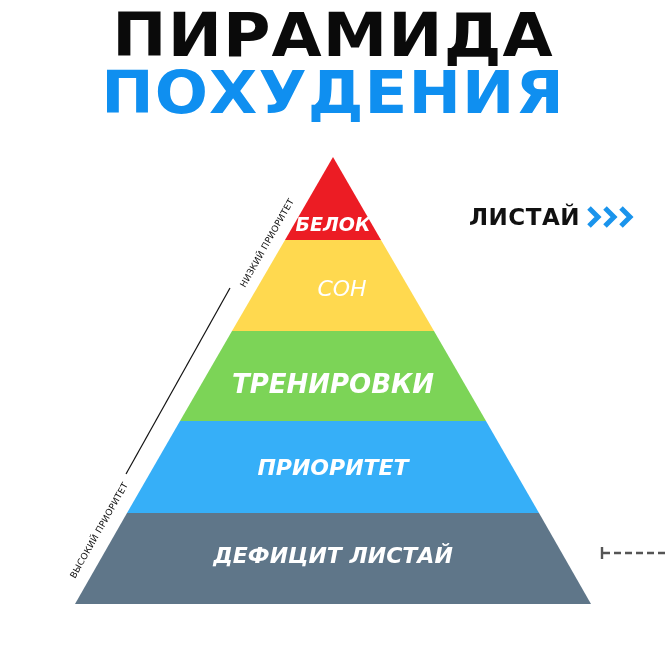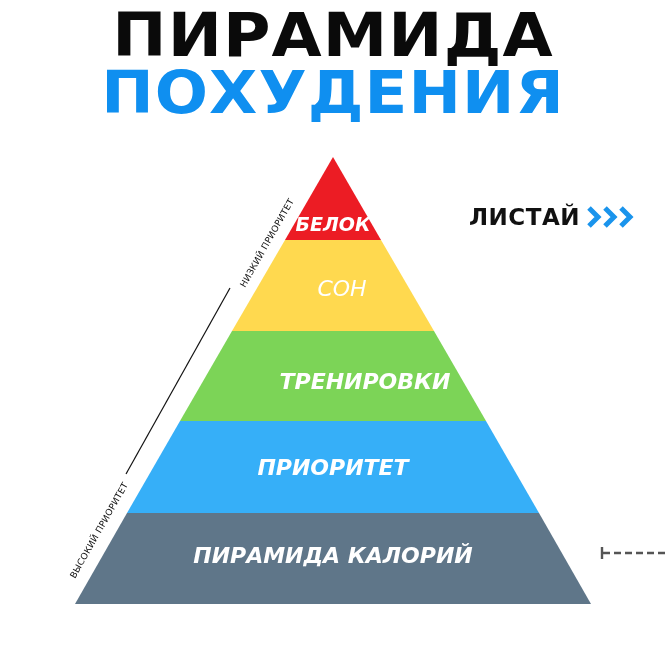--- a/index.html
+++ b/index.html
@@ -35,23 +35,23 @@
   <polygon fill="#ffd94f" points="285,240 381,240 434,331 232,331"></polygon>
   <polygon fill="#7cd457" points="232,331 434,331 486,421 180,421"></polygon>
   <polygon fill="#36aff8" points="180,421 486,421 539,513 127,513"></polygon>
   <polygon fill="#5f7689" points="127,513 539,513 591,604 75,604"></polygon>
 
   <line x1="126" y1="474" x2="230" y2="288" stroke="#111" stroke-width="1.2"></line>
 </svg>
 
 <div class="layer-label" style="left:333px; top:213px; font-size:19px;">БЕЛОК</div>
 <div class="layer-label" style="left:342px; top:276px; font-size:22px; font-weight:normal;">СОН</div>
-<div class="layer-label" style="left:333px; top:369px; font-size:22px;margin-left:32px;">ТРЕНИРОВКИ</div>
+<div class="layer-label" style="left:333px; top:369px; font-size:26px;">ТРЕНИРОВКИ</div>
 <div class="layer-label" style="left:333px; top:455px; font-size:22px;">ПРИОРИТЕТ</div>
-<div class="layer-label" style="left:333px; top:543px; font-size:22px;">ПИРАМИДА КАЛОРИЙ</div>
+<div class="layer-label" style="left:333px; top:543px; font-size:22px;">ДЕФИЦИТ ЛИСТАЙ</div>
 
 <div class="prio" style="left:238px; top:284px; transform: rotate(-60.5deg);">НИЗКИЙ ПРИОРИТЕТ</div>
 <div class="prio" style="left:68px; top:575px; transform: rotate(-60.5deg);">ВЫСОКИЙ ПРИОРИТЕТ</div>
 
 <div class="swipe">
   <span class="swipe-text">ЛИСТАЙ</span>
   <span class="swipe-arrows">
     <svg width="52" height="26" viewBox="0 0 52 26">
       <polyline points="3,4 12,13 3,22" fill="none" stroke="#1a94ec" stroke-width="5" stroke-linejoin="miter"></polyline>
       <polyline points="19,4 28,13 19,22" fill="none" stroke="#1a94ec" stroke-width="5" stroke-linejoin="miter"></polyline>

